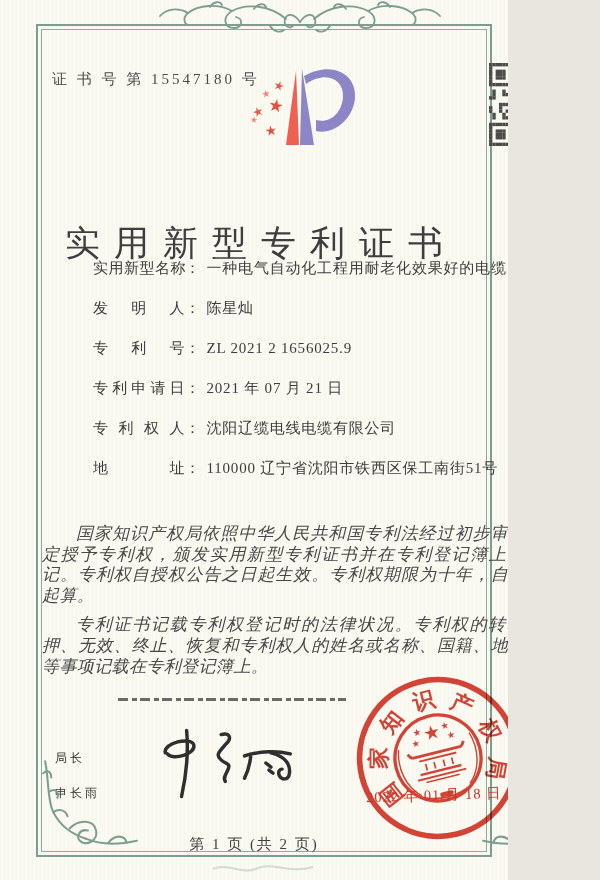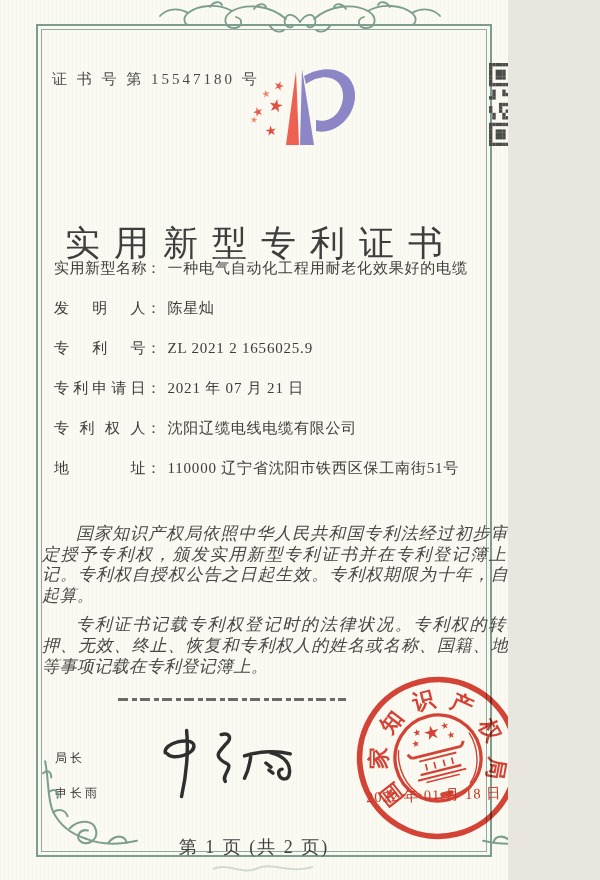--- a/index.html
+++ b/index.html
@@ -15,37 +15,37 @@
   .frame-inner{position:absolute;left:41px;top:29px;right:21px;bottom:28px;border:1px solid #8fab9d;}
   
   .cert-no{position:absolute;left:52px;top:70px;font-size:15px;letter-spacing:3px;color:#4a4a4a;}
   .logo{position:absolute;left:236px;top:58px;width:126px;height:104px;}
   .qr{position:absolute;left:489px;top:63px;width:83px;height:83px;}
   .title{position:absolute;left:0;right:0;top:176px;text-align:center;
          font-size:35px;font-weight:500;letter-spacing:14px;text-indent:14px;color:#3e3e3e;margin-top:44px;}
   
   .fields{position:absolute;left:54px;top:256px;right:16px;font-size:15px;}
   .field-row{position:relative;line-height:25px;margin-bottom:15px;letter-spacing:0.5px;white-space:nowrap;}
-  .flabel{display:inline-block;width:92px;text-align:justify;text-align-last:justify;-moz-text-align-last:justify;vertical-align:bottom;}
+  .flabel{display:inline-block;width:92px;text-align:justify;text-align-last:justify;-moz-text-align-last:justify;vertical-align:bottom;margin-left:39px;}
   .fcolon{display:inline-block;margin-right:6px;}
   .fvalue{letter-spacing:0.8px;margin-top:8px;}
   .grant-no{position:absolute;left:248px;top:0;}
   
   .paras{position:absolute;left:42px;top:524px;width:520px;}
   .paras p{margin:0 0 9px 0;font-size:17px;line-height:20.6px;text-indent:2em;
            font-style:italic;color:#474747;letter-spacing:0.4px;text-align:justify;}
   
   .signer{position:absolute;left:55px;top:741px;font-size:12px;letter-spacing:3px;line-height:35px;color:#333;}
   .signature{position:absolute;left:148px;top:722px;width:188px;height:80px;}
   .artifact{position:absolute;left:118px;top:698px;width:228px;height:2.5px;opacity:.7;
             background:repeating-linear-gradient(90deg,#2e2e2e 0 10px,transparent 10px 14px,#2e2e2e 14px 19px,transparent 19px 22px);}
   .seal{position:absolute;left:352px;top:672px;width:172px;height:172px;transform:rotate(-14deg);
         opacity:.94;mix-blend-mode:multiply;}
   .seal-date{position:absolute;left:366px;top:786px;font-size:14.5px;color:#c93526;letter-spacing:1px;transform:rotate(-2deg);}
-  .footer{position:absolute;left:0;right:0;top:835px;text-align:center;font-size:18px;letter-spacing:2px;color:#3f3f3f;}
+  .footer{position:absolute;left:0;right:0;top:835px;text-align:center;font-size:15px;letter-spacing:2px;color:#3f3f3f;}
   
   .top-ornament{position:absolute;left:158px;top:0;width:284px;height:40px;}
   .corner-fl{position:absolute;width:102px;height:102px;}
   .corner-fl.left{left:39px;top:753px;}
   .corner-fl.right{left:479px;top:753px;transform:scaleX(-1);}
   .bottom-orn{position:absolute;left:208px;top:860px;width:110px;height:18px;opacity:.32;}
   svg text{font-family:"Liberation Serif","DejaVu Serif",serif;}
 </style>
 </head>
 <body>

